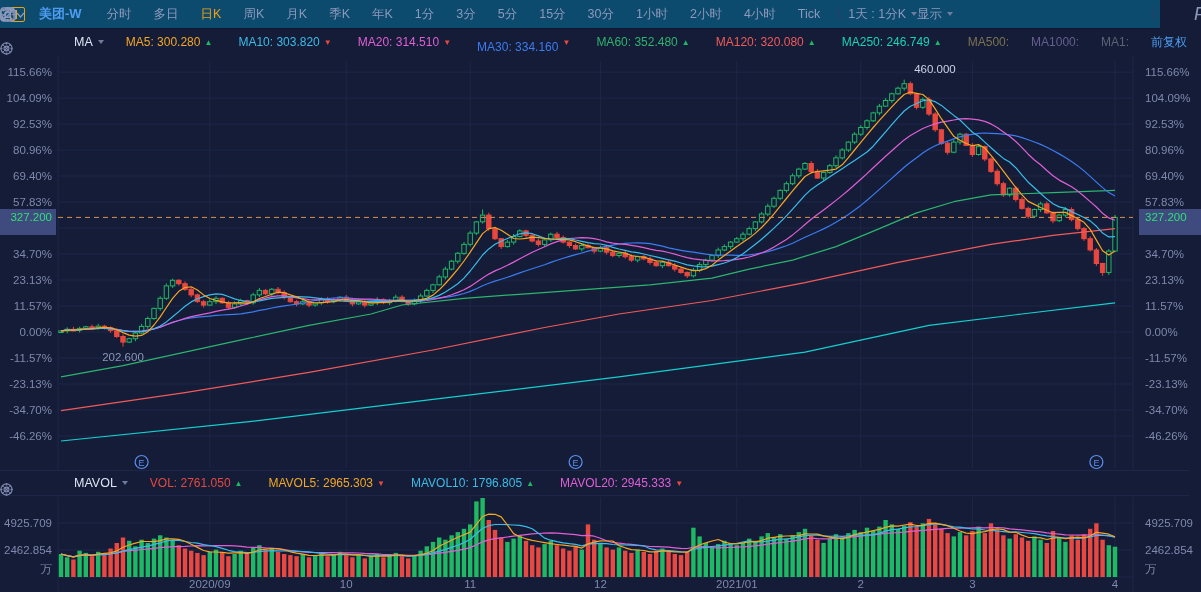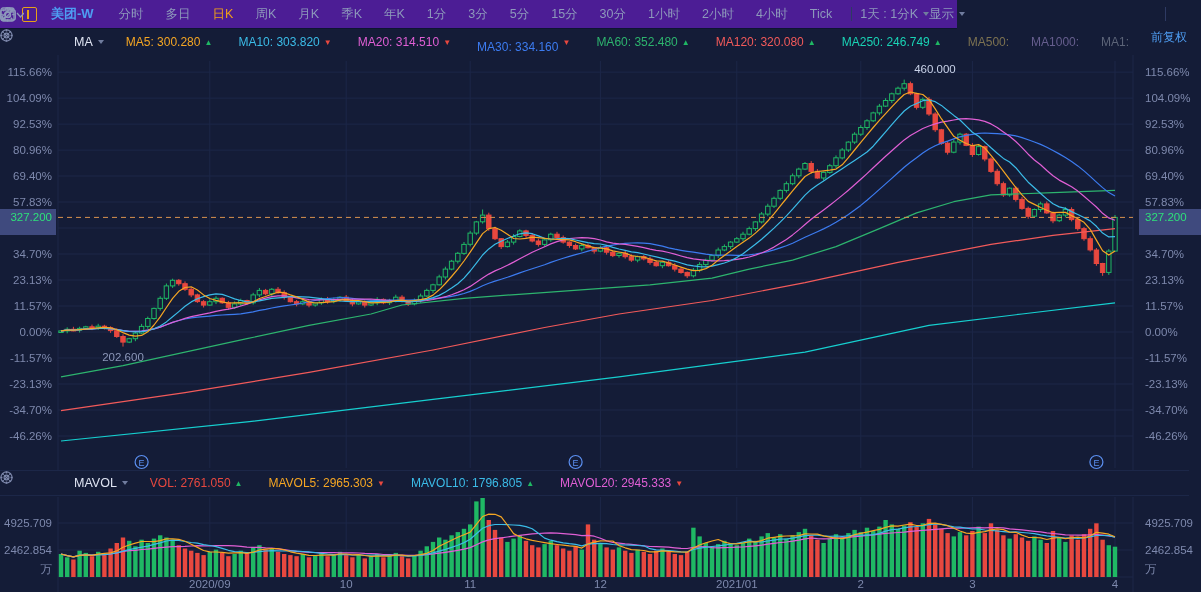--- a/index.html
+++ b/index.html
@@ -1,33 +1,33 @@
 <!DOCTYPE html>
 <html><head>
 <meta charset="utf-8">
 <style>
   html,body{margin:0;padding:0;}
   body{width:1201px;height:592px;background:#141c37;position:relative;overflow:hidden;
        font-family:"Liberation Sans","DejaVu Sans",sans-serif;-webkit-font-smoothing:antialiased;}
-  .toolbar{position:absolute;top:0;left:0;width:957px;height:29px;background:#4c1d95;
-           border-bottom:1px solid #0d1530;display:flex;align-items:center;box-sizing:border-box;padding:0 22px;}
+  .toolbar{position:absolute;top:0;left:0;width:1160px;height:29px;background:#0c4a6e;
+           border-bottom:1px solid #0d1530;display:flex;align-items:center;box-sizing:border-box;padding:0 10px;}
   .win-icon{width:13px;height:13px;border:1.5px solid #e8a117;border-radius:2px;margin-right:14px;position:relative;flex:none;}
   .win-icon::after{content:"";position:absolute;left:4px;top:2px;bottom:2px;width:1.5px;background:#e8a117;}
   .win-icon.r::after{left:auto;right:4px;}
   .symbol{color:#4e9df2;font-size:13px;font-weight:bold;margin-right:14px;white-space:nowrap;}
   .tab{color:#8d99bb;font-size:12.5px;padding:0 11px;cursor:pointer;white-space:nowrap;}
   .tab.active{color:#f0a018;}
   .vdiv{width:1px;height:14px;background:#2e3a63;margin:0 8px;flex:none;}
   .dropdown{color:#8d99bb;font-size:12.5px;display:flex;align-items:center;white-space:nowrap;}
   .chev{width:0;height:0;border-left:3.5px solid transparent;border-right:3.5px solid transparent;
         border-top:4px solid #707c9e;display:inline-block;margin-left:5px;}
   .tb-right{margin-left:auto;display:flex;align-items:center;gap:32px;}
   .tb-ico{color:#8d99bb;font-size:14px;line-height:1;display:flex;align-items:center;}
   .f10{color:#8d99bb;font-size:18px;font-style:italic;}
-  .ind-row{position:absolute;left:0;width:1189px;height:26px;display:flex;
+  .ind-row{position:absolute;left:0;width:1189px;height:26px;display:flex;align-items:center;
            box-sizing:border-box;padding:0 10px 0 56px;font-size:12px;}
   #ma-row{top:29px;} #vol-row{top:470px;border-top:1px solid #1c2748;border-bottom:1px solid #1c2748;}
   .gear,.circx{color:#7e89ad;font-size:13px;margin-right:9px;line-height:1;}
   .ind-sel{color:#dfe4f2;font-size:12.5px;display:flex;align-items:center;margin-right:22px;}
   .ind-item{margin-right:26px;white-space:nowrap;display:flex;align-items:center;}
   .tri{font-size:8px;margin-left:4px;}
   .tri.up{color:#1fb864;} .tri.dn{color:#e8483f;}
   .dim-item{margin-right:22px;white-space:nowrap;}
   .adjust{color:#4e9df2;margin-left:auto;margin-right:16px;white-space:nowrap;}
   svg{position:absolute;left:0;display:block;}

